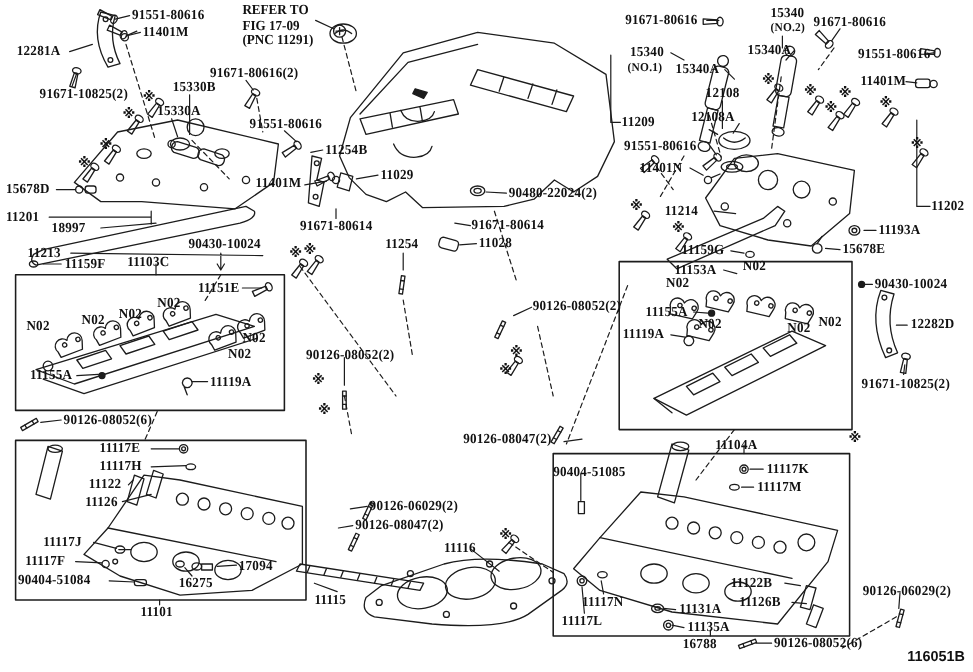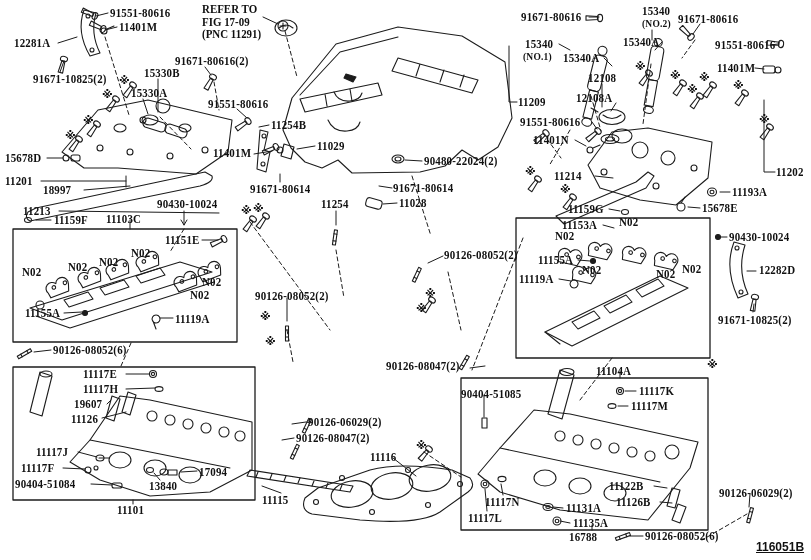--- a/index.html
+++ b/index.html
@@ -8,21 +8,21 @@
   #art{position:absolute;left:0;top:0;}
   .plabel{position:absolute;font:bold 11.5px "Liberation Serif",serif;color:#111;
           white-space:nowrap;letter-spacing:.2px;transform:scaleX(.95);transform-origin:0 0;}
   .plabel.sm{font-size:10px;}
   .refmark{position:absolute;font:bold 11px "DejaVu Sans",sans-serif;color:#111;line-height:1;}
   .figref{position:absolute;left:202px;top:3px;font:bold 11.5px "Liberation Serif",serif;
           line-height:12.5px;color:#111;transform:scaleX(.95);transform-origin:0 0;}
   .notes{position:absolute;left:8px;top:517px;font:bold 11px "Liberation Sans",sans-serif;
          color:#111;line-height:13px;}
   .notes .indent{margin-left:22px;}
-  .diagram-id{position:absolute;left:756px;top:540px;font:bold 12px "Liberation Sans",sans-serif;color:#111;text-decoration:underline;}
+  .diagram-id{position:absolute;left:756px;top:540px;font:bold 12px "Liberation Sans",sans-serif;color:#111;}
 </style>
 </head>
 <body>
 
 <div id="canvas">
 
 <svg id="art" width="811" height="560" viewBox="0 0 811 560">
   <defs>
     <g id="bolt">
       <ellipse cx="0" cy="0" rx="3.6" ry="2.6"></ellipse>
@@ -357,27 +357,27 @@
       <div class="plabel" style="left: 444px; top: 249px;">90126-08052(2)</div>
       <div class="plabel" style="left: 386px; top: 360px;">90126-08047(2)</div>
       <div class="plabel" style="left: 461px; top: 388px;">90404-51085</div>
       <div class="plabel" style="left: 596px; top: 365px;">11104A</div>
       <div class="plabel" style="left: 308px; top: 416px;">90126-06029(2)</div>
       <div class="plabel" style="left: 296px; top: 432px;">90126-08047(2)</div>
       <div class="plabel" style="left: 370px; top: 451px;">11116</div>
       <div class="plabel" style="left: 262px; top: 494px;">11115</div>
       <div class="plabel" style="left: 83px; top: 368px;">11117E</div>
       <div class="plabel" style="left: 83px; top: 383px;">11117H</div>
-      <div class="plabel" style="left: 74px; top: 398px;">19607</div>
+      <div class="plabel" style="left: 74px; top: 398px;">11122</div>
       <div class="plabel" style="left: 71px; top: 413px;">11126</div>
       <div class="plabel" style="left: 36px; top: 446px;">11117J</div>
       <div class="plabel" style="left: 21px; top: 462px;">11117F</div>
       <div class="plabel" style="left: 15px; top: 478px;">90404-51084</div>
       <div class="plabel" style="left: 199px; top: 466px;">17094</div>
-      <div class="plabel" style="left: 149px; top: 480px;">13840</div>
+      <div class="plabel" style="left: 149px; top: 480px;">16275</div>
       <div class="plabel" style="left: 117px; top: 504px;">11101</div>
       <div class="plabel" style="left: 521px; top: 11px;">91671-80616</div>
       <div class="plabel" style="left: 642px; top: 5px;">15340</div>
       <div class="plabel sm" style="left: 642px; top: 18px;">(NO.2)</div>
       <div class="plabel" style="left: 678px; top: 13px;">91671-80616</div>
       <div class="plabel" style="left: 525px; top: 38px;">15340</div>
       <div class="plabel sm" style="left: 523px; top: 51px;">(NO.1)</div>
       <div class="plabel" style="left: 563px; top: 52px;">15340A</div>
       <div class="plabel" style="left: 623px; top: 36px;">15340A</div>
       <div class="plabel" style="left: 715px; top: 39px;">91551-80616</div>

